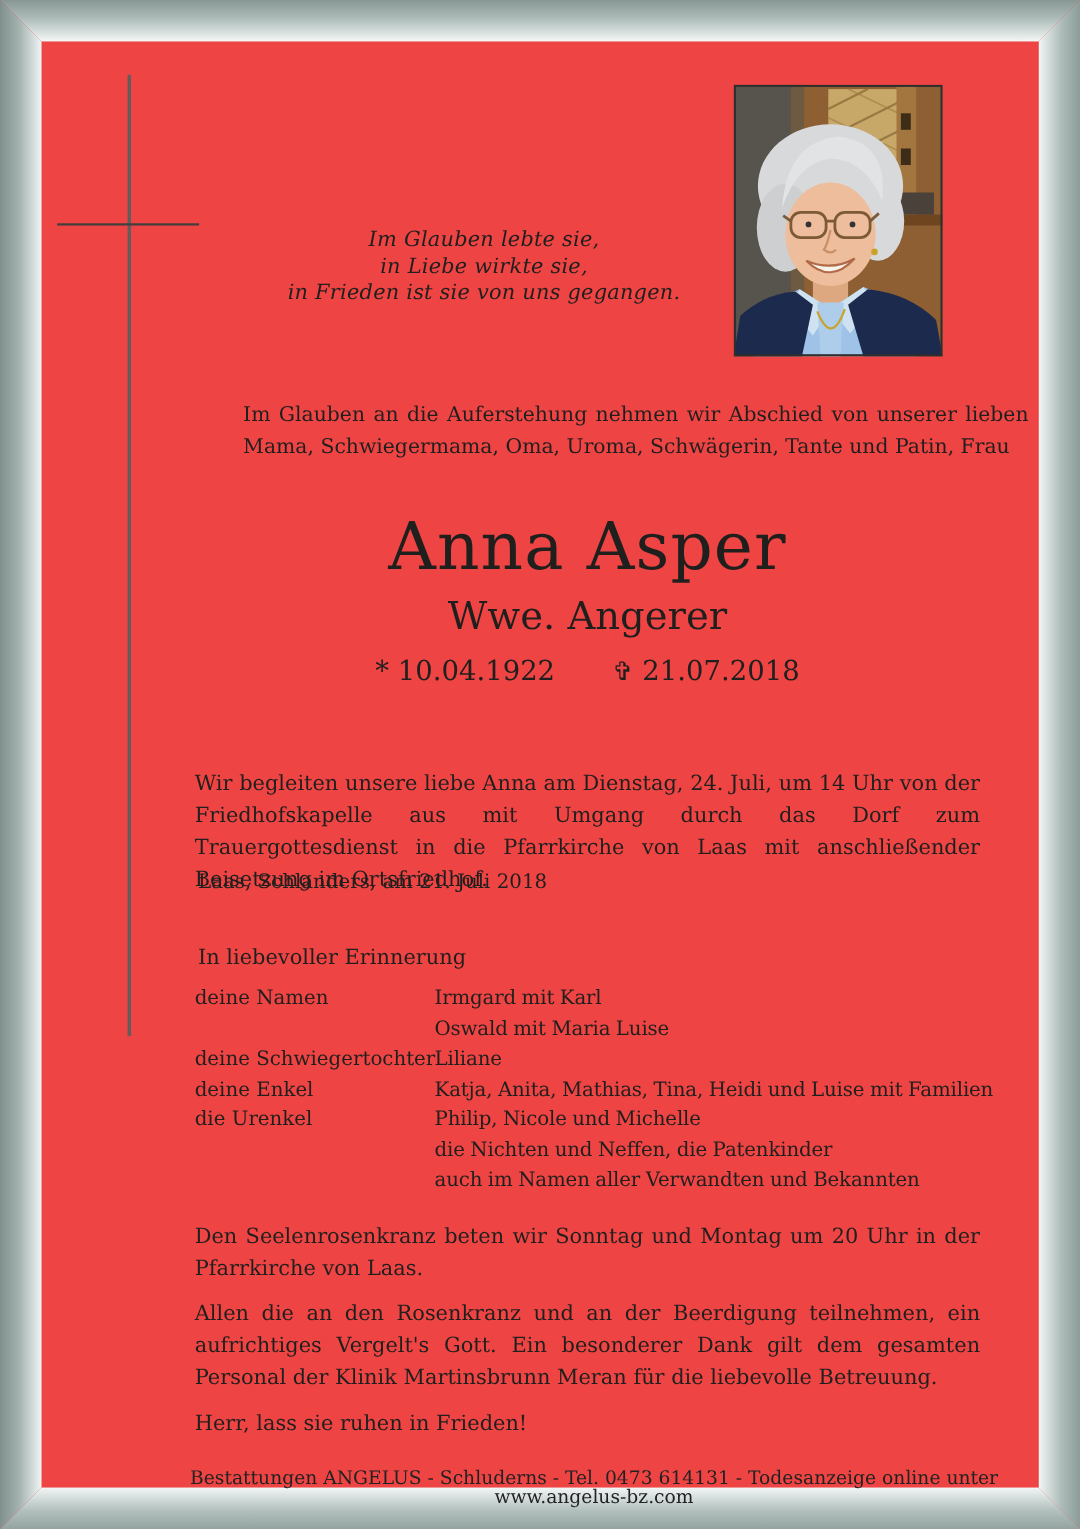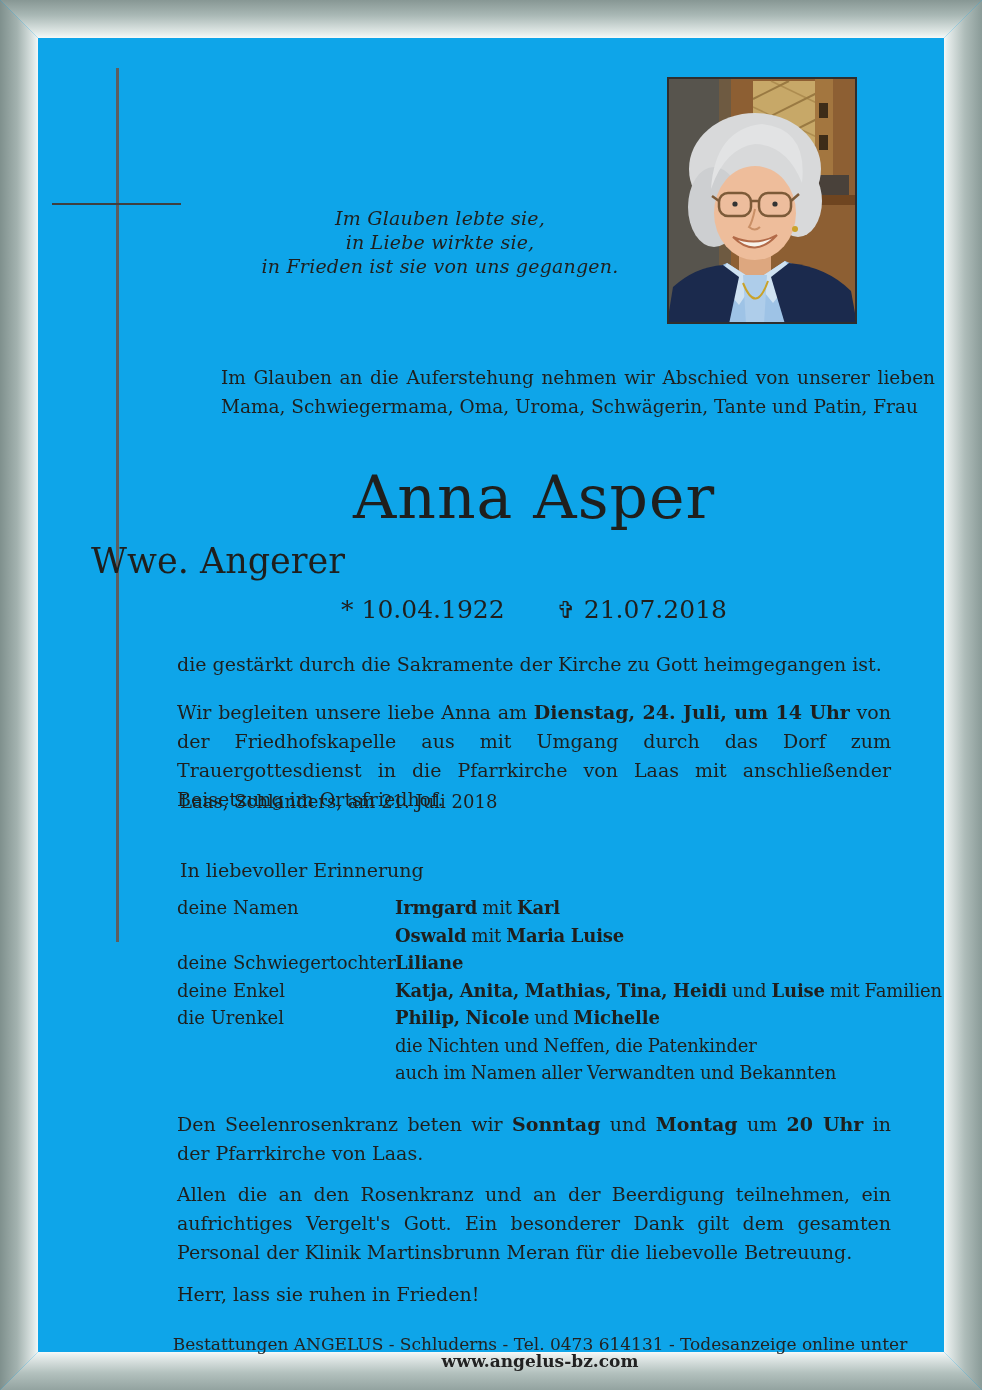--- a/index.html
+++ b/index.html
@@ -1,18 +1,18 @@
 <!DOCTYPE html>
 <html><head>
 <meta charset="utf-8">
 <style>
   * { margin:0; padding:0; box-sizing:border-box; }
   body { background:#ffffff; }
   .page {
-    position:relative; width:982px; height:1390px; background:#0ea5e9;
+    position:relative; width:982px; height:1390px; background:#ef4444;
     font-family:"DejaVu Serif","Liberation Serif",serif; color:#1f1f1d;
     overflow:hidden;
   }
   
   .frame { position:absolute; }
   .frame-top { top:0; left:0; width:982px; height:38px;
     background:linear-gradient(to bottom,#879794,#a9b8b5 40%,#e7eeec 90%,#f6f9f8);
     clip-path:polygon(0 0,100% 0,944px 38px,38px 38px); }
   .frame-bottom { bottom:0; left:0; width:982px; height:38px;
     background:linear-gradient(to top,#93a3a0,#b3c1be 45%,#e9efee 92%,#f7faf9);
@@ -37,21 +37,21 @@
   .verse { left:140px; top:206px; width:600px; text-align:center;
     font-style:italic; font-size:19px; line-height:24px; letter-spacing:0.2px; }
   .verse span { display:block; }
 
   .intro { left:177px; top:364px; width:714px; font-size:18.5px; line-height:28.5px;margin-left:44px; }
   .intro .l1 { display:block; text-align:justify; text-align-last:justify; }
   .intro .l2 { display:block; }
 
   .name { left:91px; top:462px; width:886px; text-align:center;
     font-size:60px; line-height:70px; letter-spacing:1px; }
-  .subtitle { left:91px; top:540px; width:886px; 
+  .subtitle { left:91px; top:540px; width:886px; text-align:center;
     font-size:35px; line-height:42px; }
   .dates { left:91px; top:594px; width:886px; text-align:center;
     font-size:25px; line-height:32px; }
   .dates .spacer { display:inline-block; width:36px; }
   .dates .sym { font-family:"DejaVu Sans","Liberation Sans",sans-serif; font-size:23px; }
 
   .sacrament { left:177px; top:650px; width:740px; font-size:19px; line-height:28px; }
   .funeral { left:177px; top:698px; width:714px; font-size:19px; line-height:29px; text-align:justify; }
   .place-date { left:180px; top:788px; font-size:18px; line-height:28px; }
   .remembrance { left:180px; top:856px; font-size:19px; line-height:28px; }
@@ -61,21 +61,21 @@
   .family .lab { display:inline-block; width:218px; }
   .family .val { word-spacing:-0.5px; letter-spacing:-0.15px; }
 
   .rosary { left:177px; top:1110px; width:714px; font-size:19px; line-height:29px; text-align:justify; }
   .thanks { left:177px; top:1180px; width:714px; font-size:19px; line-height:29px; text-align:justify; }
   .closing { left:177px; top:1280px; font-size:19px; line-height:28px; }
 
   .footer { left:160px; top:1336px; width:760px; text-align:center;
     font-size:17px; line-height:17px; color:#222; }
 
-  b { font-weight:bold; }
+  b { font-weight:normal; }
 </style>
 </head>
 <body>
 
 <div class="page">
 
   <div class="frame frame-top"></div>
   <div class="frame frame-bottom"></div>
   <div class="frame frame-left"></div>
   <div class="frame frame-right"></div>
@@ -135,21 +135,20 @@
   <div class="abs name">Anna Asper</div>
   <div class="abs subtitle">Wwe. Angerer</div>
   <div class="abs dates">
     <span>*</span>
     <span>10.04.1922</span>
     <span class="spacer"></span>
     <span class="sym">✞</span>
     <span>21.07.2018</span>
   </div>
 
-  <div class="abs sacrament">die gestärkt durch die Sakramente der Kirche zu Gott heimgegangen ist.</div>
 
   <div class="abs funeral">
     <span>Wir begleiten unsere liebe Anna am </span><b>Dienstag, 24. Juli, um 14 Uhr</b><span> von der Friedhofskapelle aus mit Umgang durch das Dorf zum Trauergottesdienst in die Pfarrkirche von Laas mit anschließender Beisetzung im Ortsfriedhof.</span>
   </div>
 
   <div class="abs place-date">Laas, Schlanders, am 21. Juli 2018</div>
   <div class="abs remembrance">In  liebevoller Erinnerung</div>
 
   <div class="abs family">
     <div class="row">

